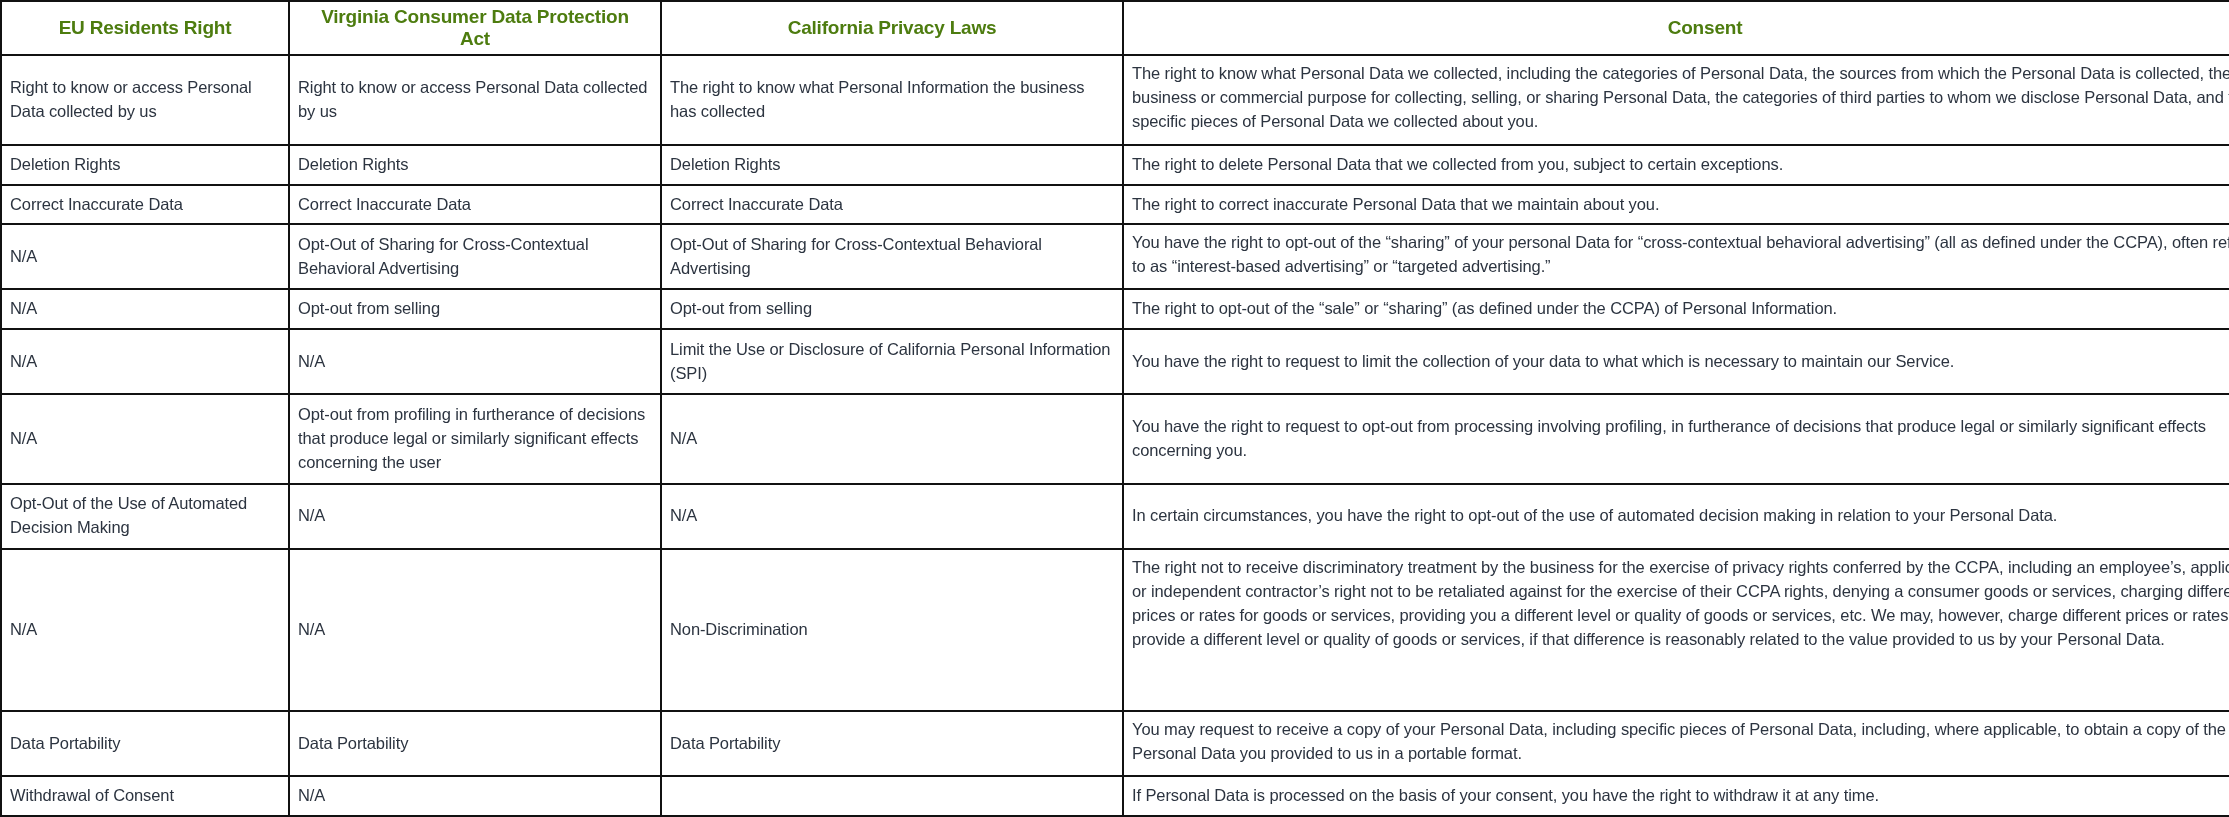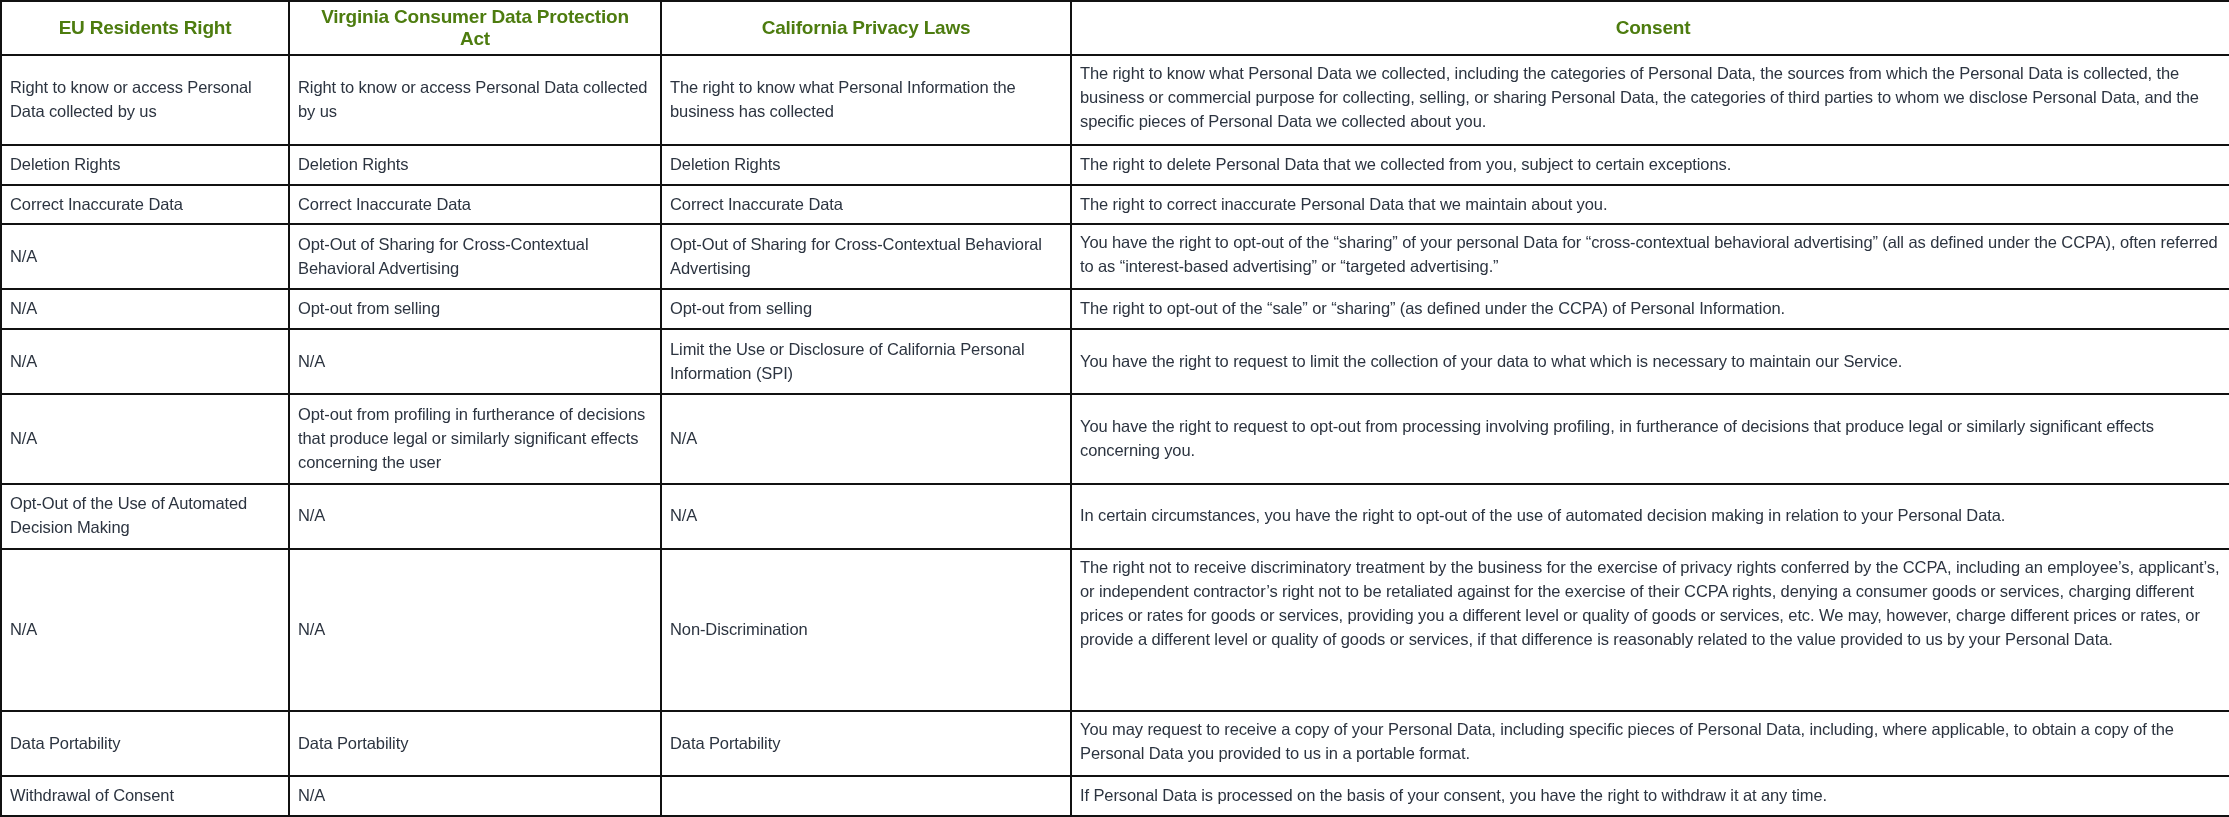--- a/index.html
+++ b/index.html
@@ -43,21 +43,21 @@
     line-height: 1.45;
     letter-spacing: -0.1px;
     color: #2c3440;
   }
   td.col-eu     { width: 288px; }
   td.col-va     { width: 367px; }
   td.col-ca     { width: 410px; }
   td.col-det    { width: 1164px; }
   th.col-eu     { width: 288px; }
   th.col-va     { width: 372px; }
-  th.col-ca     { width: 410px; }
+  th.col-ca     { width: 462px; }
   th.col-det    { width: 1164px; }
 
   td.details-cell {
     vertical-align: top;
     padding-top: 9px;
   }
   tr.row-tall td.details-cell { vertical-align: top; margin-left: 11px; }
 </style>
 </head>
 <body>

